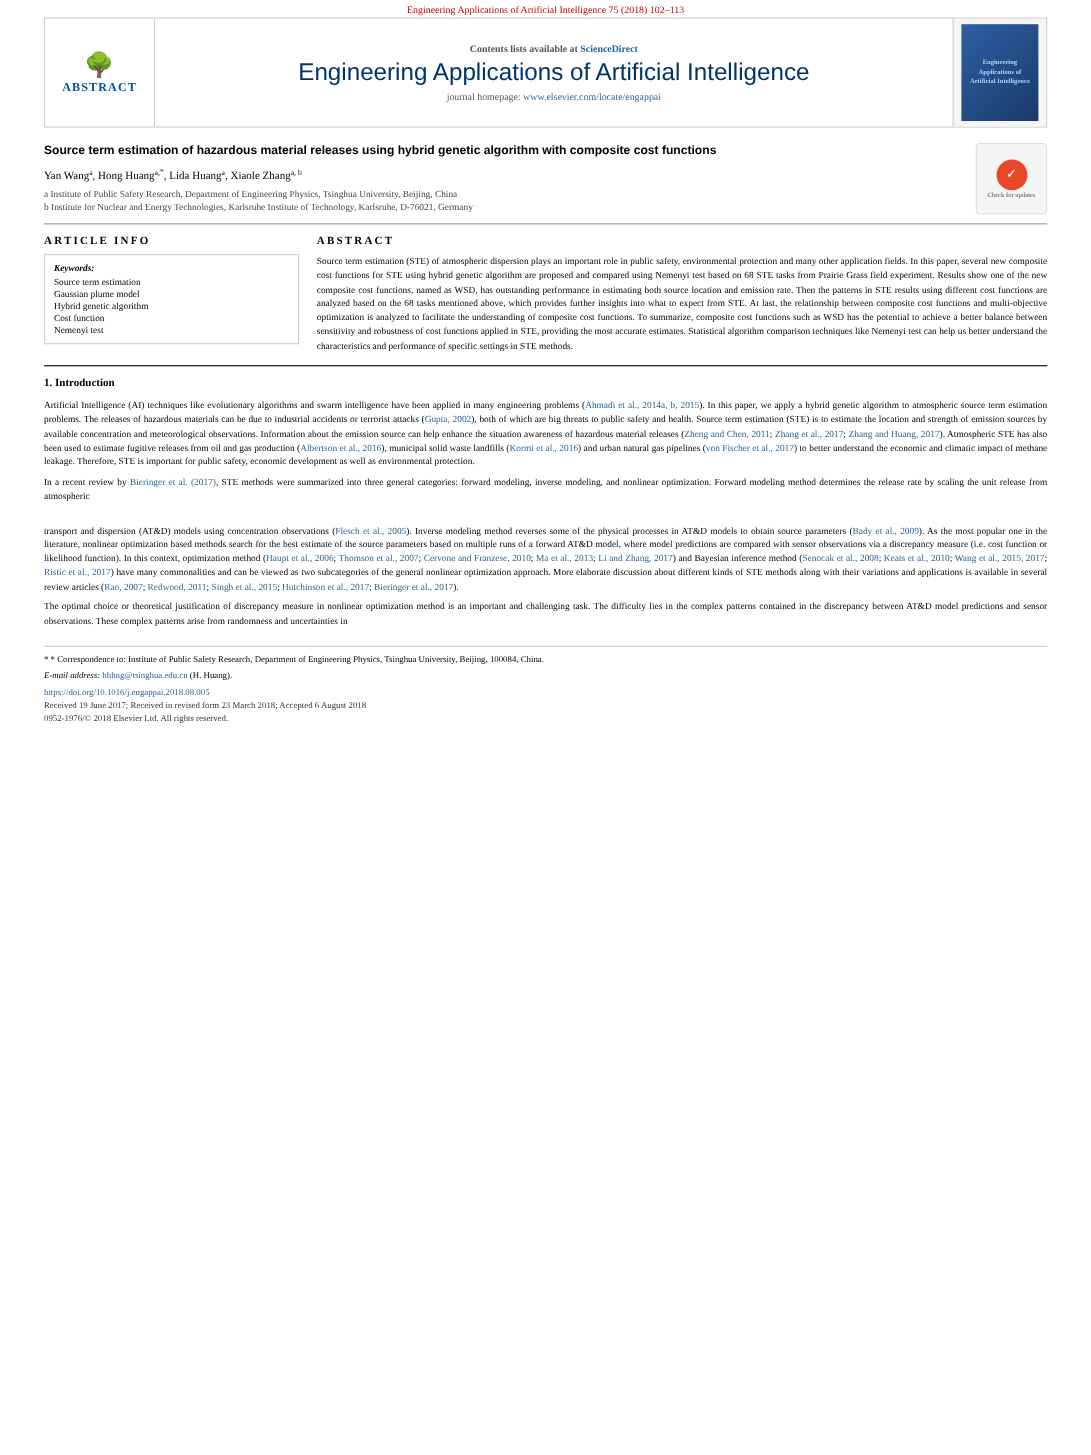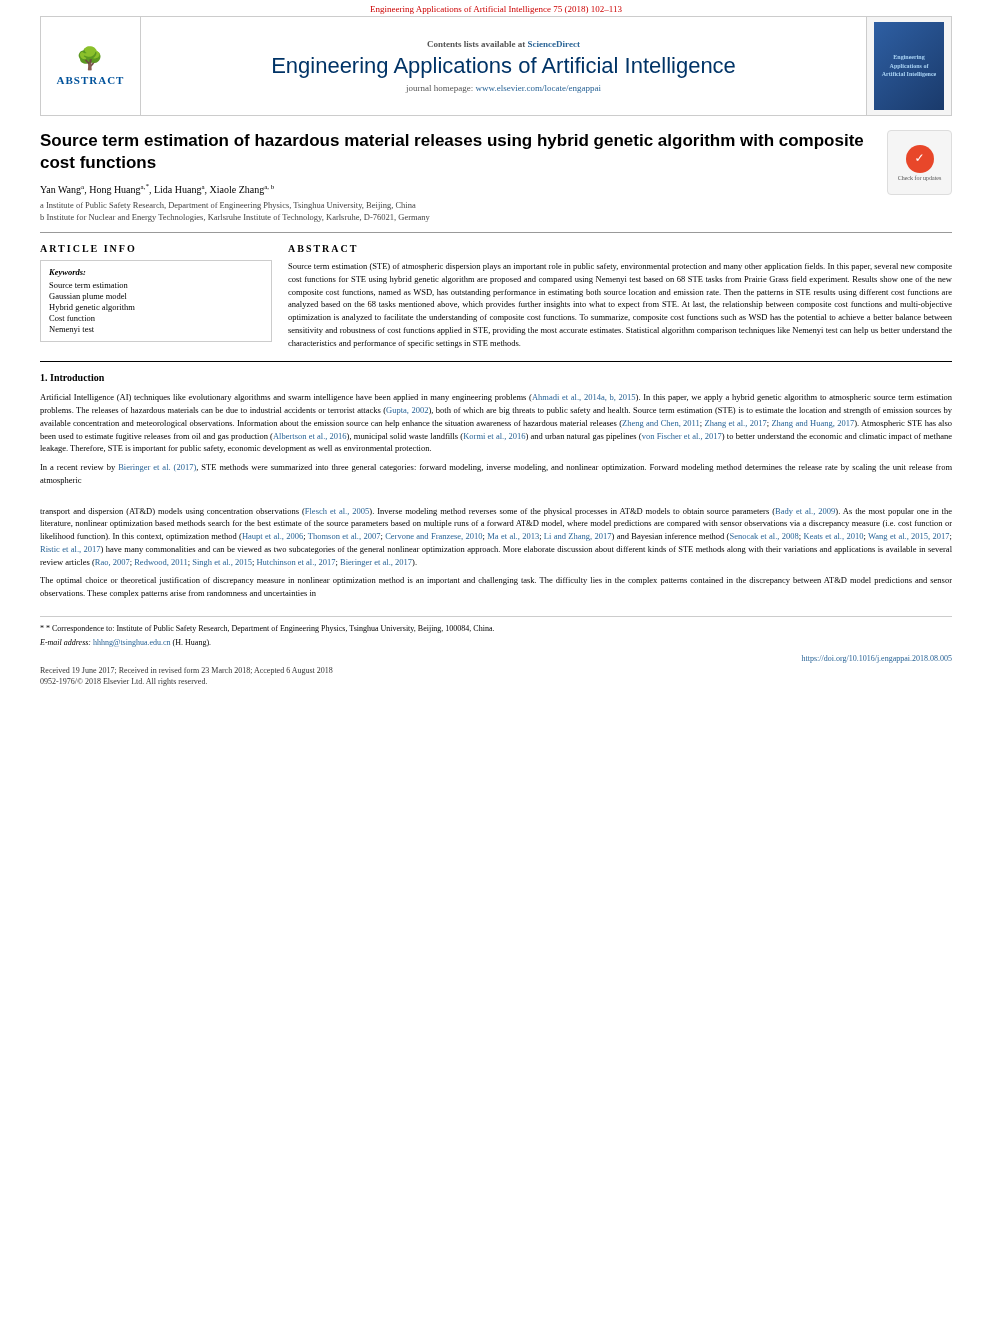--- a/index.html
+++ b/index.html
@@ -95,21 +95,21 @@
       font-size: 7px;
       text-align: center;
       padding: 4px;
       line-height: 1.4;
     }
     .main-content {
       padding: 0 40px;
       margin-top: 12px;
     }
     .article-title {
-      font-size: 17px;
+      font-size: 11px;
       font-weight: bold;
       font-family: Arial, sans-serif;
       line-height: 1.3;
       margin-bottom: 8px;
       padding-right: 80px;
       position: relative;
     }
     .check-badge {
       position: absolute;
       right: 0;
@@ -226,21 +226,20 @@
       border-top: 1px solid #ccc;
       padding-top: 6px;
       font-size: 8px;
     }
     .footnote-section p { margin-bottom: 3px; line-height: 1.4; }
     .footnote-section a { color: #2a6496; text-decoration: none; text-align: center; }
     .doi-line {
       font-size: 8px;
       color: #2a6496;
       margin-bottom: 3px;
-      text-align: right;
     }
     .received-line {
       font-size: 8px;
       color: #333;
       margin-bottom: 2px;
     }
     .copyright-line {
       font-size: 8px;
       color: #333;
     }

